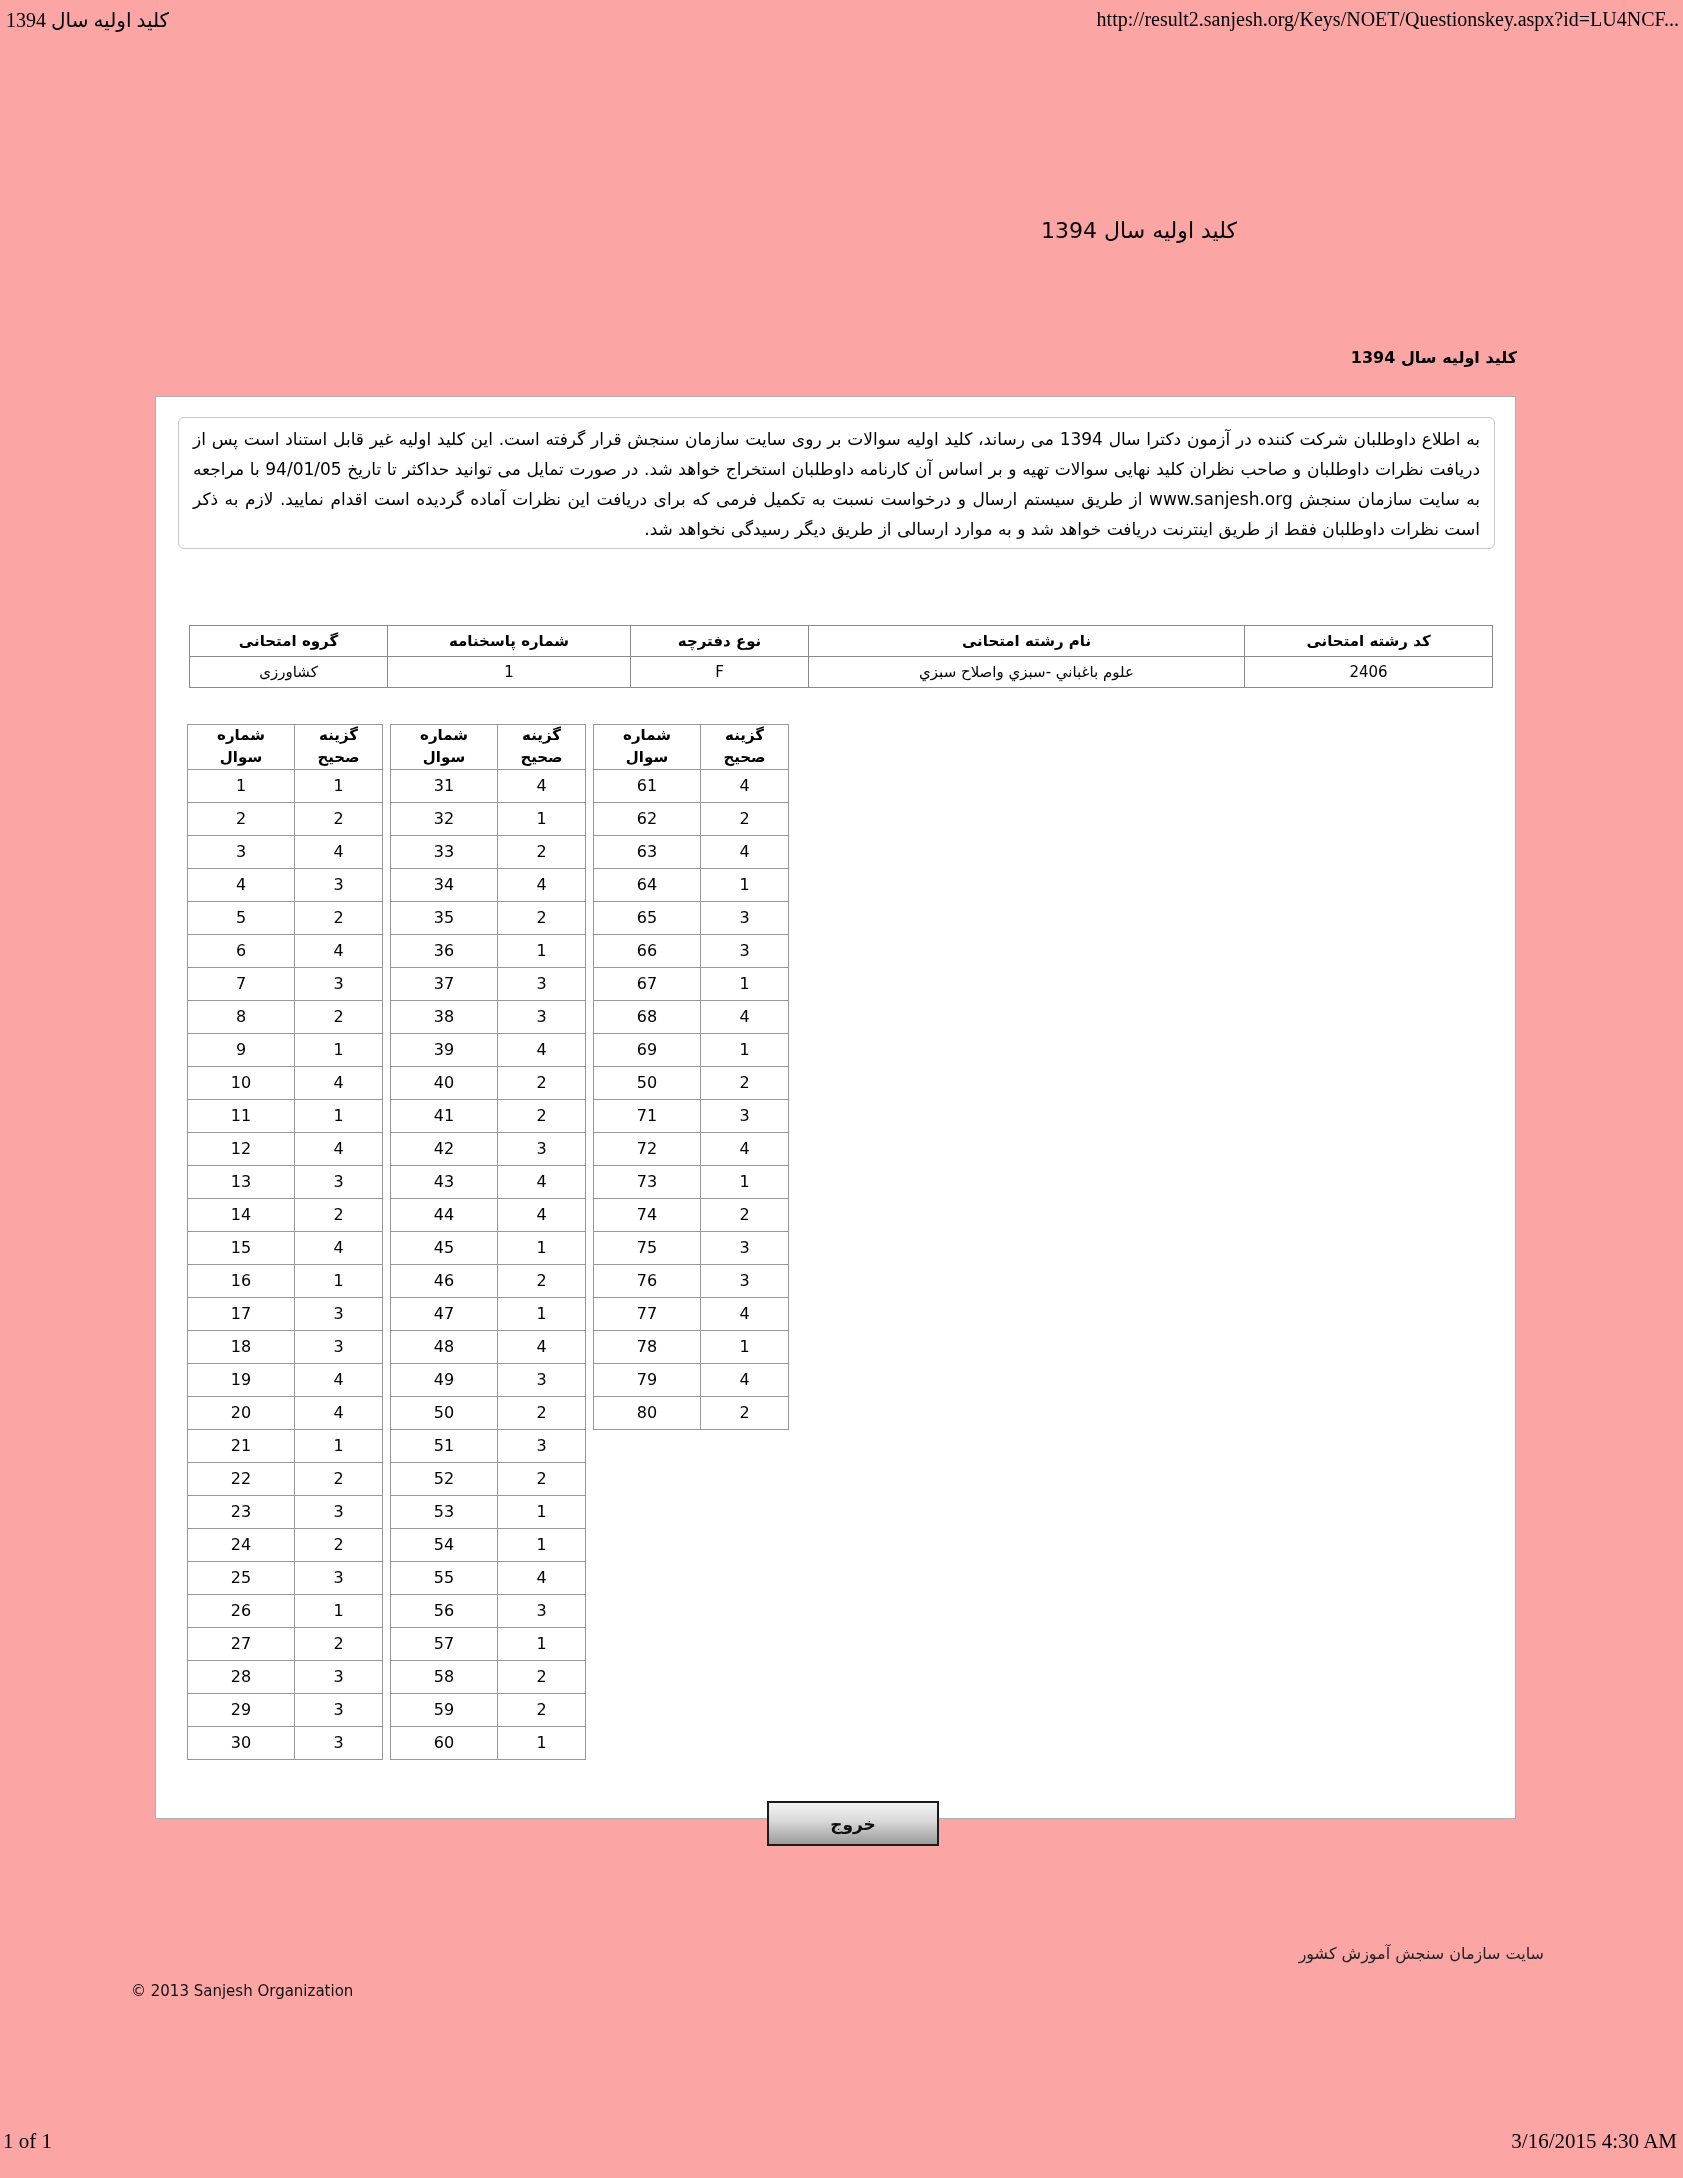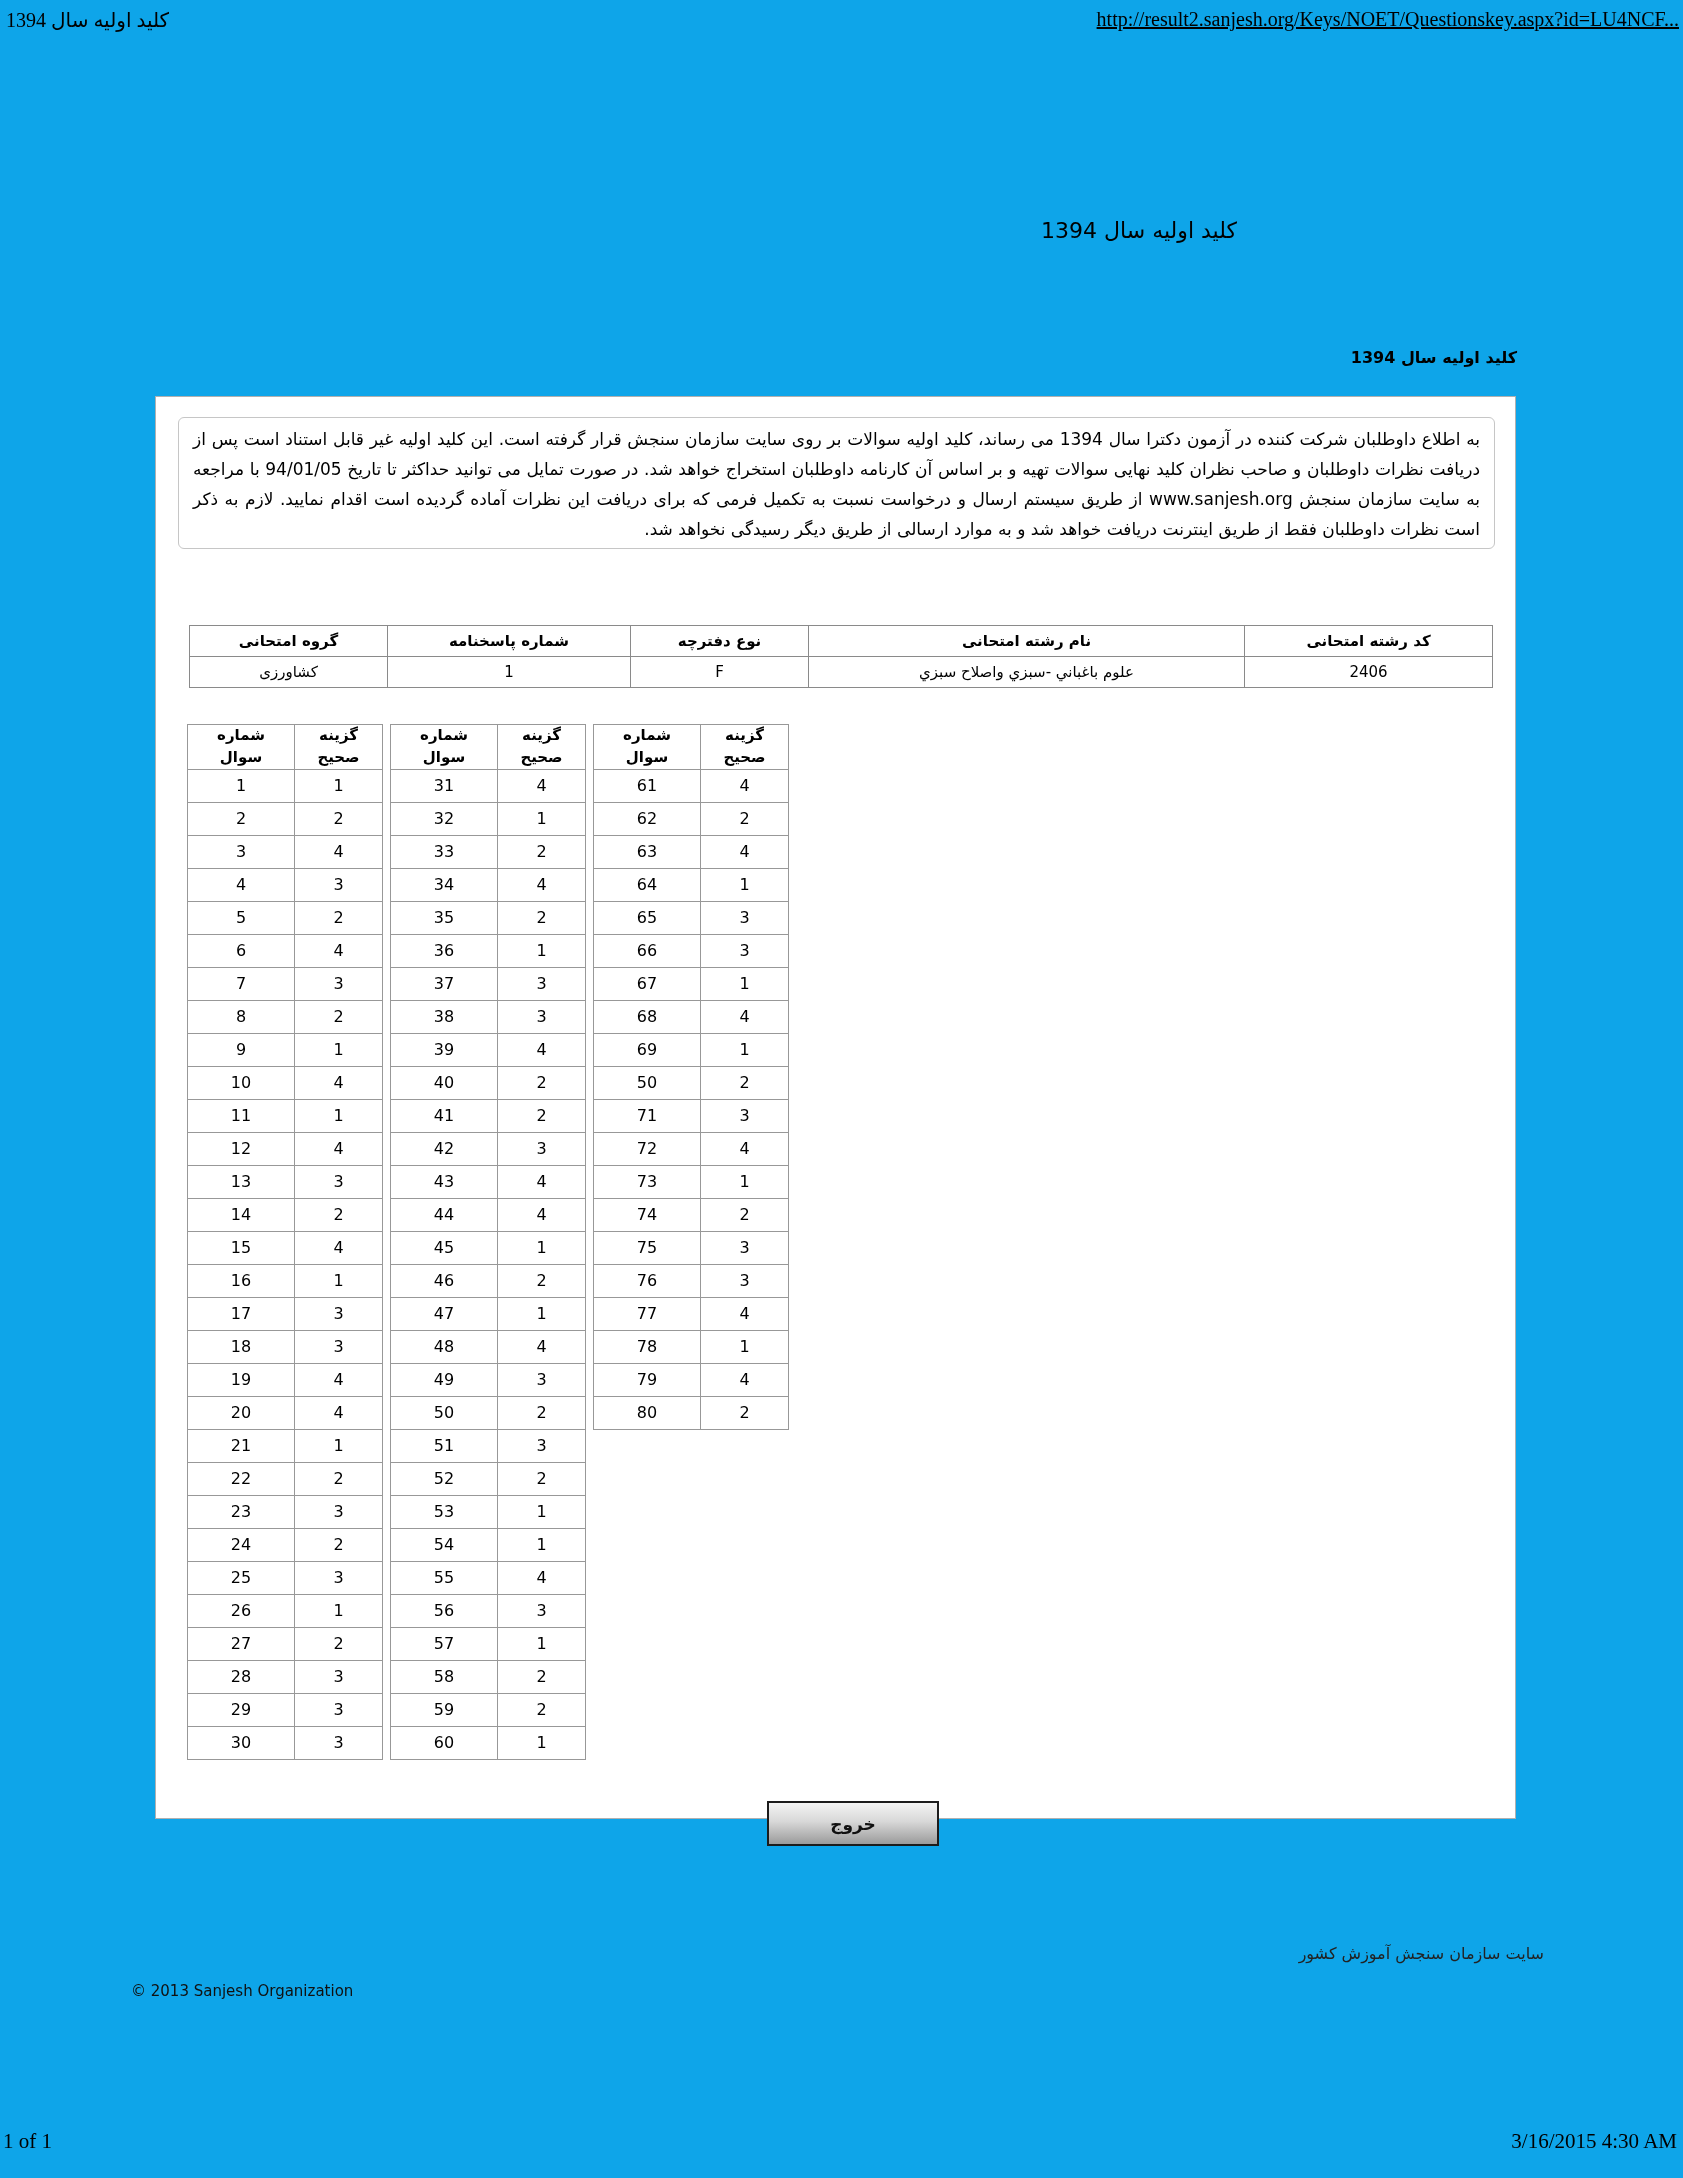--- a/index.html
+++ b/index.html
@@ -1,27 +1,27 @@
 <!DOCTYPE html>
 <html><head>
 <meta charset="utf-8">
 <style>
   * { margin:0; padding:0; box-sizing:border-box; }
   html,body { background:#fff; }
   .page {
-    position:relative; width:1683px; height:2178px; background:#0ea5e9;
+    position:relative; width:1683px; height:2178px; background:#fca5a5;
     font-family:"DejaVu Sans", sans-serif; color:#000; overflow:hidden;
   }
   
   .print-hdr {
     position:absolute; top:8px; font-family:"Liberation Serif","DejaVu Sans",serif;
     font-size:20px; color:#000; white-space:nowrap;
   }
   .print-hdr.left  { left:6px;  direction:rtl; }
-  .print-hdr.right { right:4px;text-decoration:underline; }
+  .print-hdr.right { right:4px; }
   .print-ftr {
     position:absolute; top:2129px; font-family:"Liberation Serif","DejaVu Sans",serif;
     font-size:21px; color:#000; white-space:nowrap;
   }
   .print-ftr.left  { left:3px; }
   .print-ftr.right { right:6px; }
 
   
   .main-title {
     position:absolute; left:842px; top:218px; width:594px;

